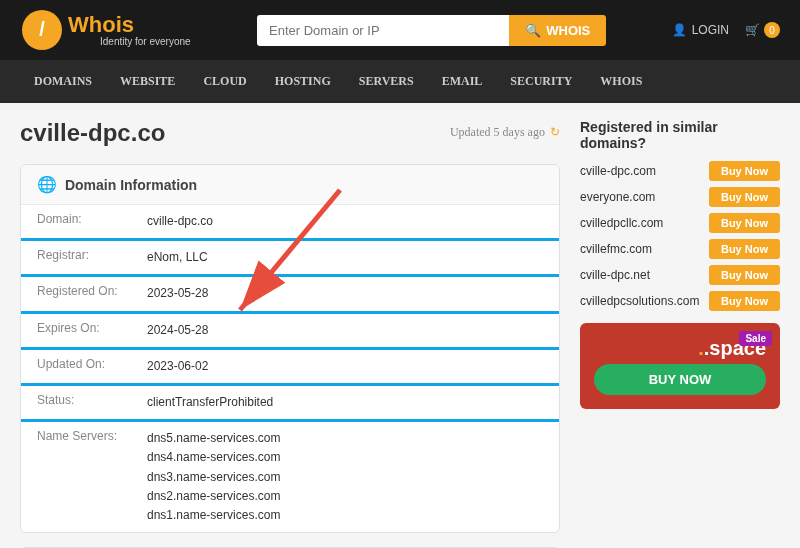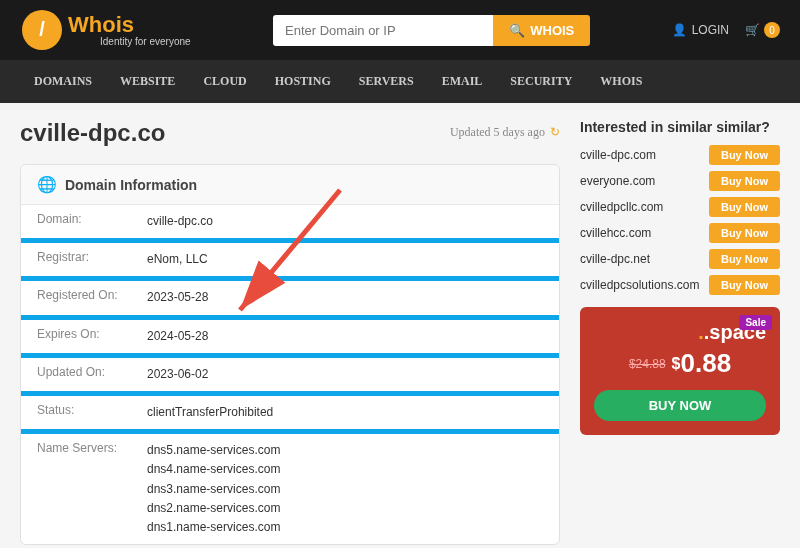--- a/index.html
+++ b/index.html
@@ -6,21 +6,21 @@
     body { font-family: Arial, sans-serif; font-size: 13px; background: #f5f5f5; color: #333; }
 
     
     .header { background: #1a1a1a; display: flex; align-items: center; justify-content: space-between; padding: 8px 20px; }
     .logo-area { display: flex; align-items: center; gap: 4px; }
     .logo-icon { width: 44px; height: 44px; }
     .logo-text { display: flex; flex-direction: column; }
     .logo-whois { color: #f5a623; font-size: 22px; font-weight: bold; line-height: 1; }
     .logo-tagline { color: #ccc; font-size: 10px; margin-left: 32px; }
     .search-area { display: flex; gap: 0; }
-    .search-input { padding: 8px 12px; border: none; outline: none; width: 220px; font-size: 13px; color: #999; border-radius: 3px 0 0 3px; }
+    .search-input { padding: 8px 12px; border: none; outline: none; width: 252px; font-size: 13px; color: #999; border-radius: 3px 0 0 3px; }
     .search-btn { background: #f5a623; color: #fff; border: none; padding: 8px 16px; cursor: pointer; font-size: 13px; font-weight: bold; border-radius: 0 3px 3px 0; display: flex; align-items: center; gap: 5px; }
     .header-actions { display: flex; align-items: center; gap: 16px; }
     .header-login, .header-cart { color: #ccc; font-size: 12px; display: flex; align-items: center; gap: 4px; cursor: pointer; }
     .cart-badge { background: #f5a623; color: #fff; border-radius: 50%; width: 16px; height: 16px; display: flex; align-items: center; justify-content: center; font-size: 10px; }
 
     
     .nav { background: #2a2a2a; display: flex; align-items: center; padding: 0 20px; }
     .nav-item { color: #ccc; padding: 14px 14px; font-size: 12px; font-weight: bold; cursor: pointer; text-transform: uppercase; text-decoration: none; font-family: Liberation Serif, serif; }
 
     
@@ -31,21 +31,21 @@
     .domain-title { font-size: 24px; font-weight: bold; color: #333; margin-bottom: 4px; }
     .domain-updated { font-size: 12px; color: #888; display: flex; align-items: center; gap: 5px; margin-bottom: 12px; float: right; margin-top: 6px; font-family: Liberation Serif, serif; }
     .refresh-icon { color: #f5a623; cursor: pointer; }
     .title-row { display: flex; justify-content: space-between; align-items: flex-start; margin-bottom: 12px; }
 
     
     .card { background: #fff; border: 1px solid #e0e0e0; border-radius: 6px; margin-bottom: 14px; overflow: hidden; }
     .card-header { background: #f9f9f9; border-bottom: 1px solid #e8e8e8; padding: 10px 16px; display: flex; align-items: center; gap: 8px; font-size: 14px; font-weight: bold; color: #444; }
     .card-header-icon { color: #f5a623; font-size: 16px; }
     .card-body { padding: 0; }
-    .info-row { display: flex; padding: 7px 16px; border-bottom: 5px solid #0ea5e9; }
+    .info-row { display: flex; padding: 7px 16px; border-bottom: 3px solid #0ea5e9; }
     .info-row:last-child { border-bottom: none; }
     .info-label { width: 110px; color: #888; font-size: 12px; flex-shrink: 0; }
     .info-value { color: #333; font-size: 12px; line-height: 1.6; }
 
     
     .similar-title { font-size: 14px; font-weight: bold; color: #333; margin-bottom: 10px; }
     .similar-row { display: flex; justify-content: space-between; align-items: center; margin-bottom: 6px; }
     .similar-domain { font-size: 12px; color: #333; }
     .buy-btn { background: #f5a623; color: #fff; border: none; padding: 4px 12px; border-radius: 3px; font-size: 11px; font-weight: bold; cursor: pointer; }
 
@@ -162,57 +162,51 @@
       <div class="card">
         <div class="card-header">
           <span class="card-header-icon">👤</span>
           <span>Registrant Contact</span>
         </div>
 
       </div>
     </div>
 
     <div class="right-panel">
-      <div class="similar-title">Interested in similar similar?</div>
+      <div class="similar-title">Registered in similar domains?</div>
 
       <div class="similar-row">
         <span class="similar-domain">cville-dpc.com</span>
         <button class="buy-btn">Buy Now</button>
       </div>
       <div class="similar-row">
         <span class="similar-domain">everyone.com</span>
         <button class="buy-btn">Buy Now</button>
       </div>
       <div class="similar-row">
         <span class="similar-domain">cvilledpcllc.com</span>
         <button class="buy-btn">Buy Now</button>
       </div>
       <div class="similar-row">
-        <span class="similar-domain">cvillehcc.com</span>
+        <span class="similar-domain">cvillefmc.com</span>
         <button class="buy-btn">Buy Now</button>
       </div>
       <div class="similar-row">
         <span class="similar-domain">cville-dpc.net</span>
         <button class="buy-btn">Buy Now</button>
       </div>
       <div class="similar-row">
         <span class="similar-domain">cvilledpcsolutions.com</span>
         <button class="buy-btn">Buy Now</button>
       </div>
 
       <div class="promo-banner">
         <span class="promo-sale-badge">Sale</span>
         <div class="promo-domain">
           <span style="color:#f5a623;">.</span><span style="color:white;">.space</span>
-        </div>
-        <div class="promo-price-row">
-          <span class="promo-old-price">$24.88</span>
-          <span class="promo-new-price">
-            <span style="font-size:16px;vertical-align:top;line-height:2;">$</span><span>0.88</span>
-          </span>
         </div>
         <button class="promo-buy-btn">BUY NOW</button>
       </div>
     </div>
   </div>
 
   <svg style="position:absolute;top:180px;left:180px;pointer-events:none;z-index:10;" width="200" height="180">
     <defs>
       <marker id="arrowhead" markerWidth="10" markerHeight="7" refX="10" refY="3.5" orient="auto">
         <polygon points="0 0, 10 3.5, 0 7" fill="#e74c3c"></polygon>

